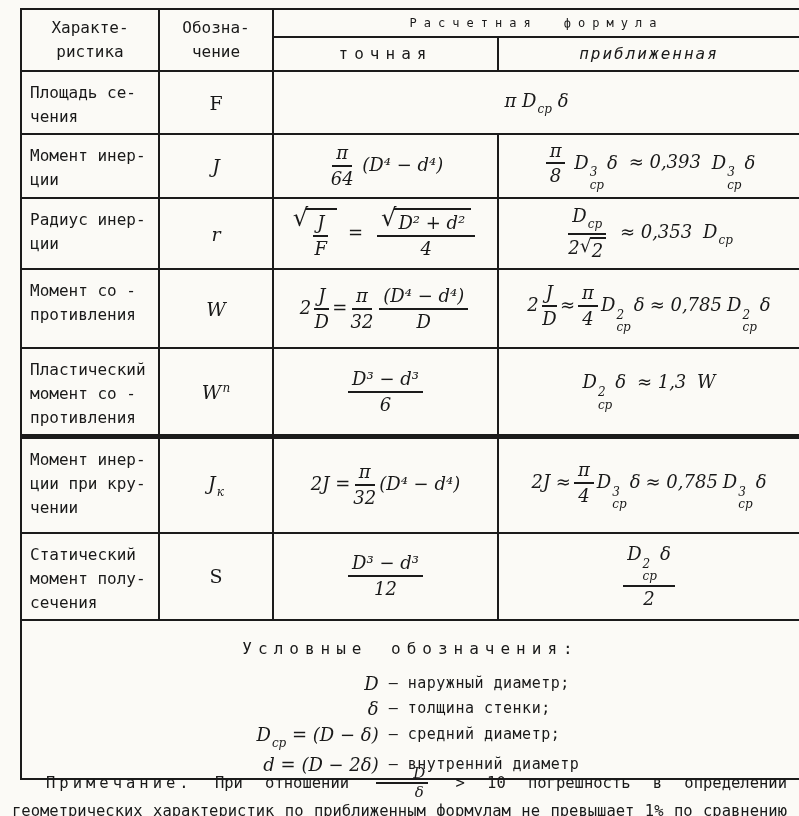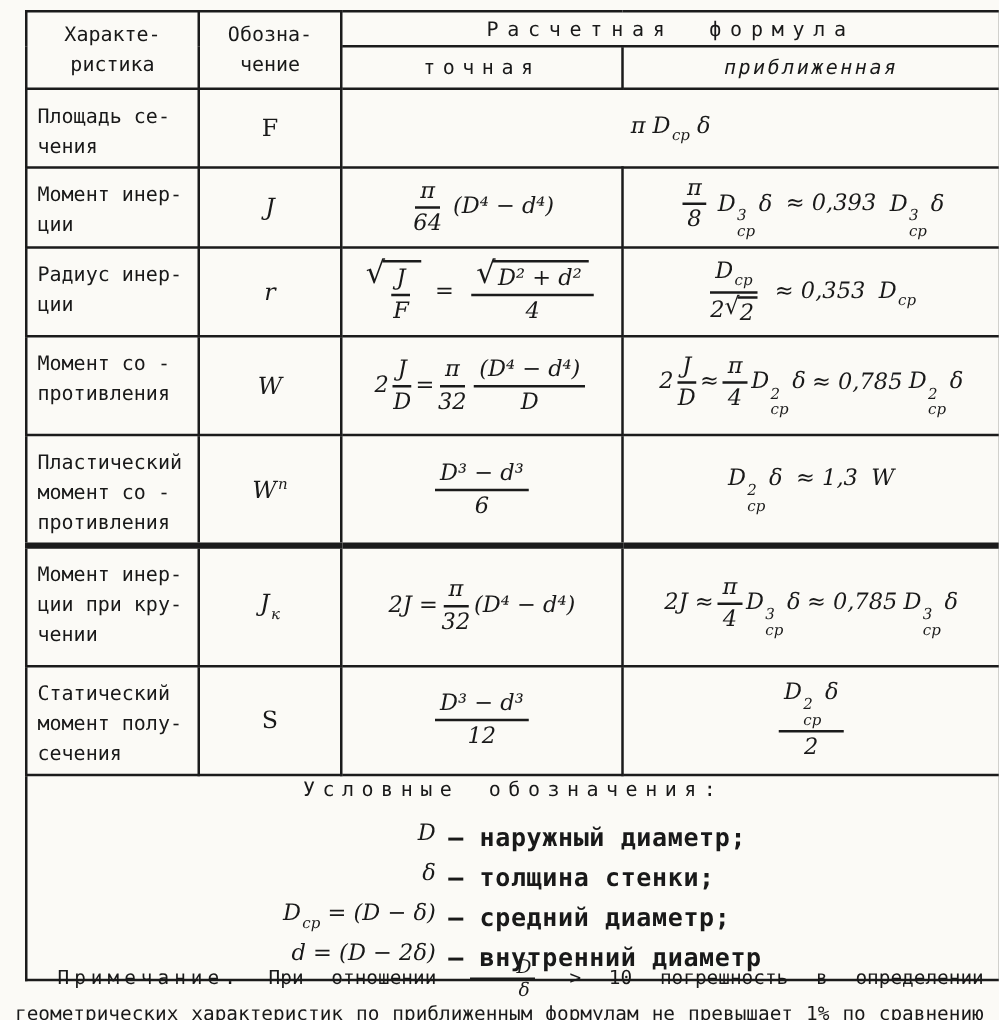--- a/index.html
+++ b/index.html
@@ -11,21 +11,21 @@
   }
   .page { position:relative; width:799px; height:816px; overflow:hidden; }
 
   table.t {
     border-collapse:collapse; table-layout:fixed;
     position:absolute; left:20px; top:8px; width:779px;
   }
   td { border:2px solid #1b1b1b; padding:2px; overflow:hidden; }
 
   .hcell { text-align:center; vertical-align:middle; font-size:16px; line-height:1.5; white-space:pre-line; }
-  .hg   { text-align:center; vertical-align:middle; font-size:16px; letter-spacing:7px; word-spacing:12px;border-radius:11px; }
+  .hg   { text-align:center; vertical-align:middle; font-size:12px; letter-spacing:7px; word-spacing:12px;border-radius:11px; }
   .hx   { letter-spacing:6px; }
   .ha   { letter-spacing:2px;font-style:italic; }
 
   .name { text-align:left; vertical-align:top; font-size:16px; line-height:1.5;
           white-space:pre-line; padding:9px 2px 4px 8px; }
   .sym  { text-align:center; vertical-align:middle;
           font-family:"DejaVu Serif", serif; font-style:italic; font-size:19px; }
   .fc   { text-align:center; vertical-align:middle;
           font-family:"DejaVu Serif", serif; font-style:italic; font-size:18px; }
 
@@ -43,27 +43,27 @@
 
   .sqrt  { display:inline-flex; align-items:flex-start; vertical-align:middle; }
   .rsign { font-size:1.35em; line-height:0.85; font-style:normal; }
   .rbar  { border-top:2px solid #1b1b1b; margin-left:-2px; padding:3px 6px 0 4px; }
   .sqrt.sm .rsign { font-size:1.05em; line-height:0.9; }
   .sqrt.sm .rbar  { padding:2px 3px 0 2px; }
 
   .mid { margin:0 5px; }
   .thick td { border-top-width:5px; }
 
-  .legend-cell { vertical-align:top; text-align:center; padding-top:1px; }
+  .legend-cell { vertical-align:top; text-align:center; padding-top:18px; }
   .leg-title { font-size:16px; letter-spacing:6px; word-spacing:8px; margin-bottom:15px; }
   .leg-grid { display:inline-grid; grid-template-columns:175px auto; row-gap:3px;
               text-align:left; transform:translateX(-14px); }
   .leg-left  { text-align:right; padding-right:10px;
                font-family:"DejaVu Serif", serif; font-style:italic; font-size:18px; line-height:1.25; }
-  .leg-right { font-size:20px; line-height:1.45; letter-spacing:0.5px;font-weight:bold; }
+  .leg-right { font-size:15px; line-height:1.45; letter-spacing:0.5px; }
 
   .note { position:absolute; left:12px; top:750px; width:775px;
           font-size:15.5px; line-height:1.45; text-align:justify; text-indent:34px; }
   .note .lbl { letter-spacing:4px; }
   .note-frac { display:inline-flex; flex-direction:column; align-items:center;
                font-family:"DejaVu Serif", serif; font-style:italic; font-size:15px;
                vertical-align:middle; margin:0 5px; line-height:1; }
   .note-frac .num { border-bottom:2px solid #1b1b1b; padding:0 3px 1px; }
   .note-frac .den { padding-top:1px; }
 </style>

